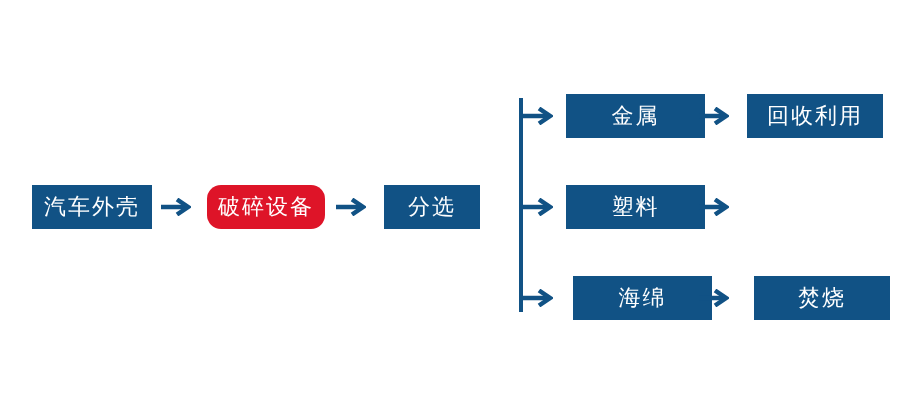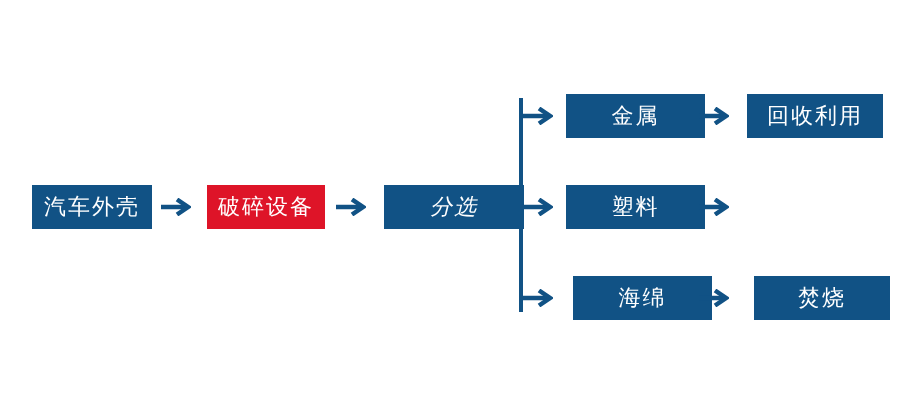--- a/index.html
+++ b/index.html
@@ -32,22 +32,22 @@
     font-size: 22px;
     letter-spacing: 2px;
     font-weight: 400;
     white-space: nowrap;
     box-sizing: border-box;
   }
   .node.red { background: var(--red); }
 
   
   .n-source  { left: 32px;  top: 185px; width: 120px; }
-  .n-crusher { left: 207px; top: 185px; width: 118px; }
-  .n-sorting { left: 384px; top: 185px; width: 140px; font-style: italic; }
+  .n-crusher { left: 207px; top: 185px; width: 118px; border-radius: 14px; }
+  .n-sorting { left: 384px; top: 185px; width: 96px; }
 
   
   .n-mat  { left: 566px; width: 139px; }
   .n-res  { left: 747px; width: 136px; }
   .row-1  { top: 94px; }
   .row-2  { top: 185px; }
   .row-3  { top: 276px; margin-left: 7px; }
 
   .arrow {
     position: absolute;

